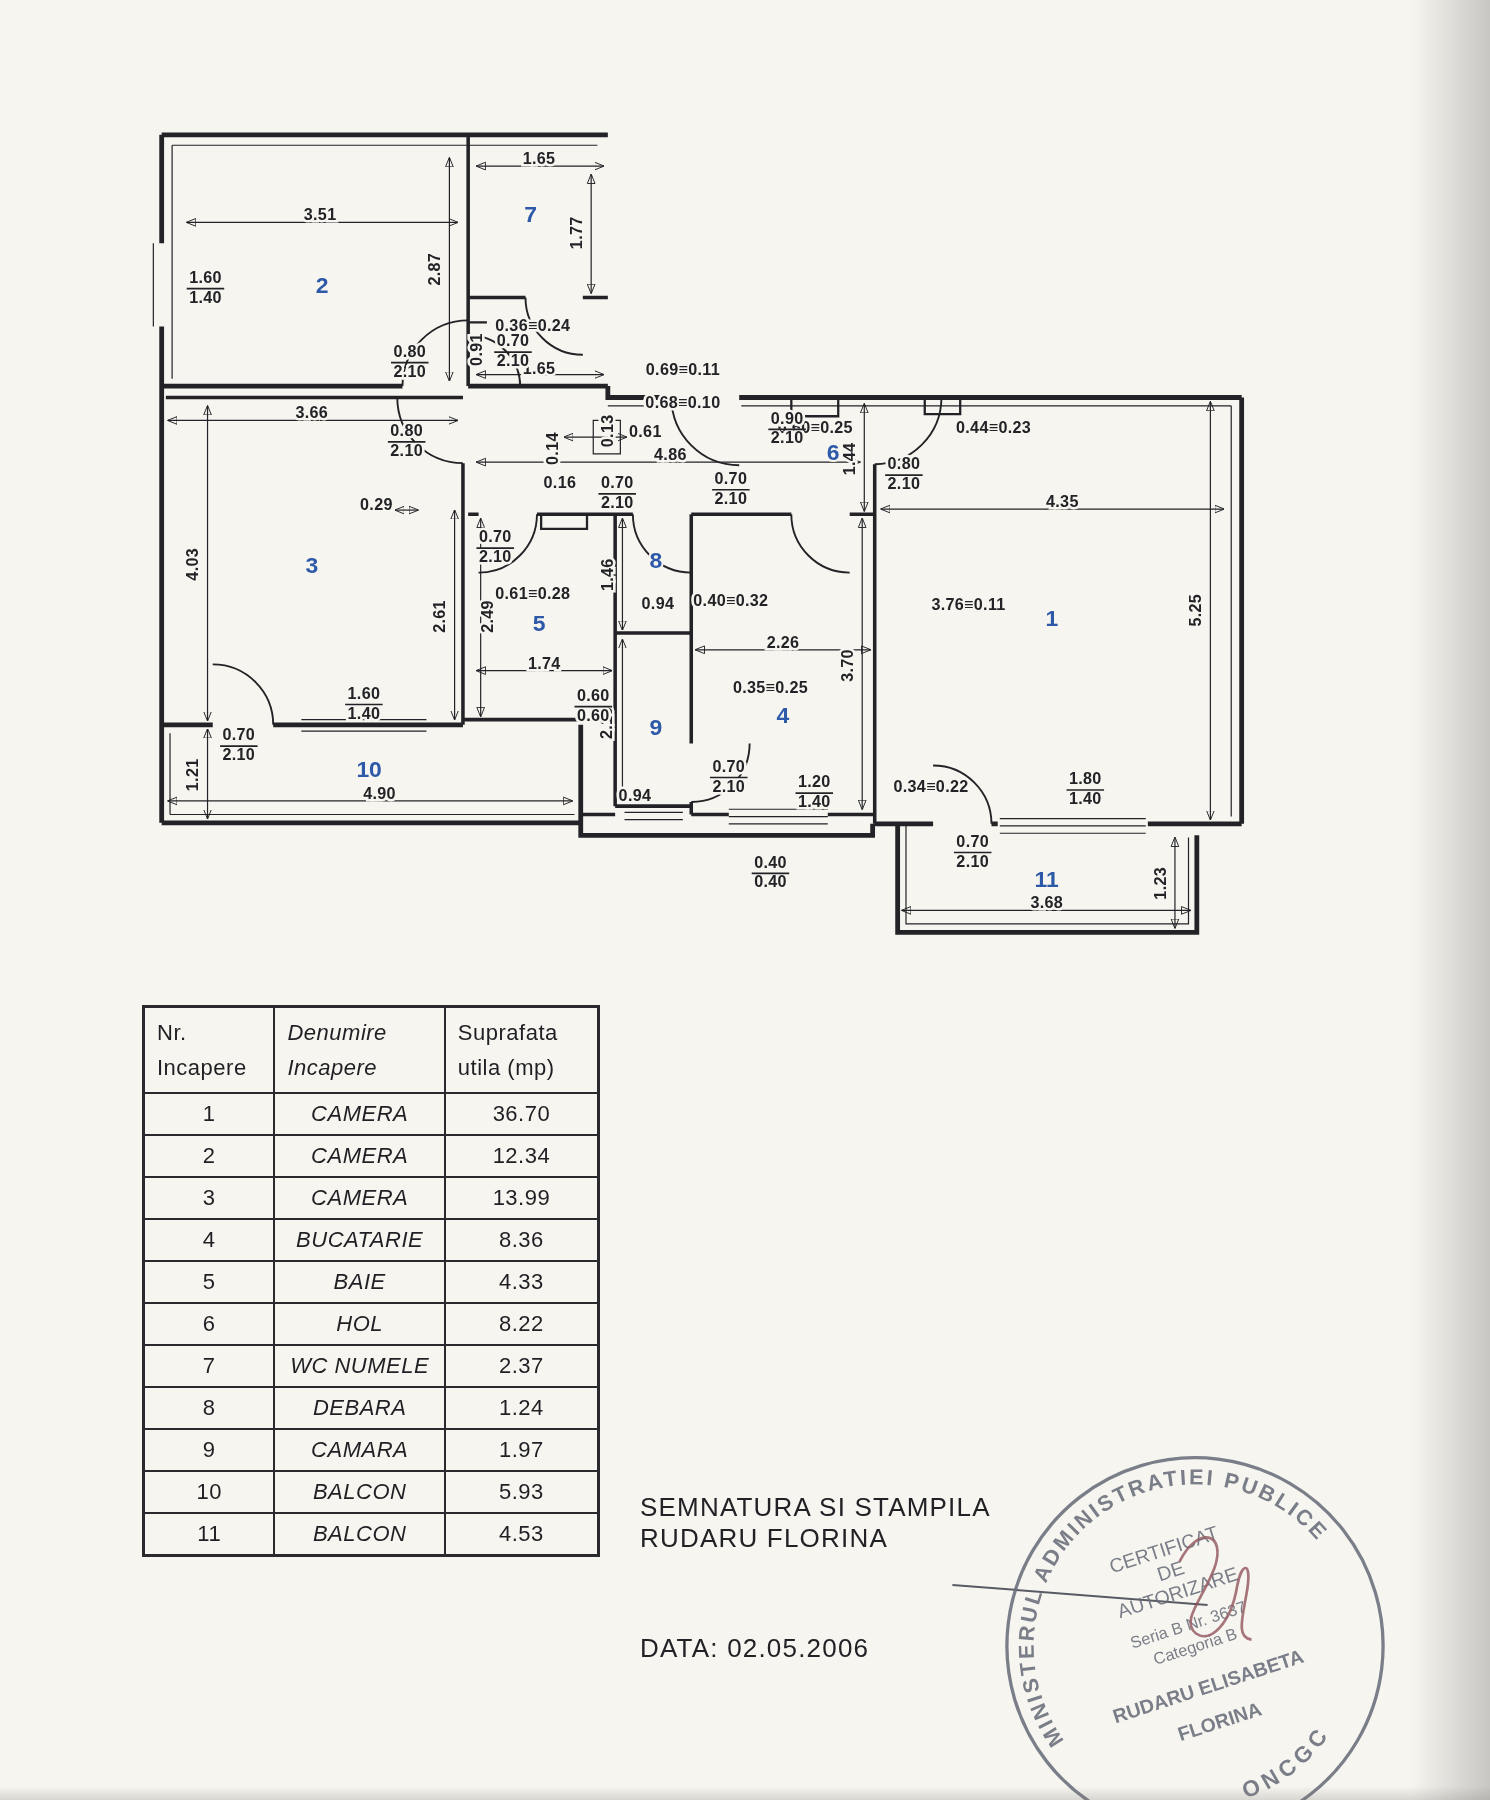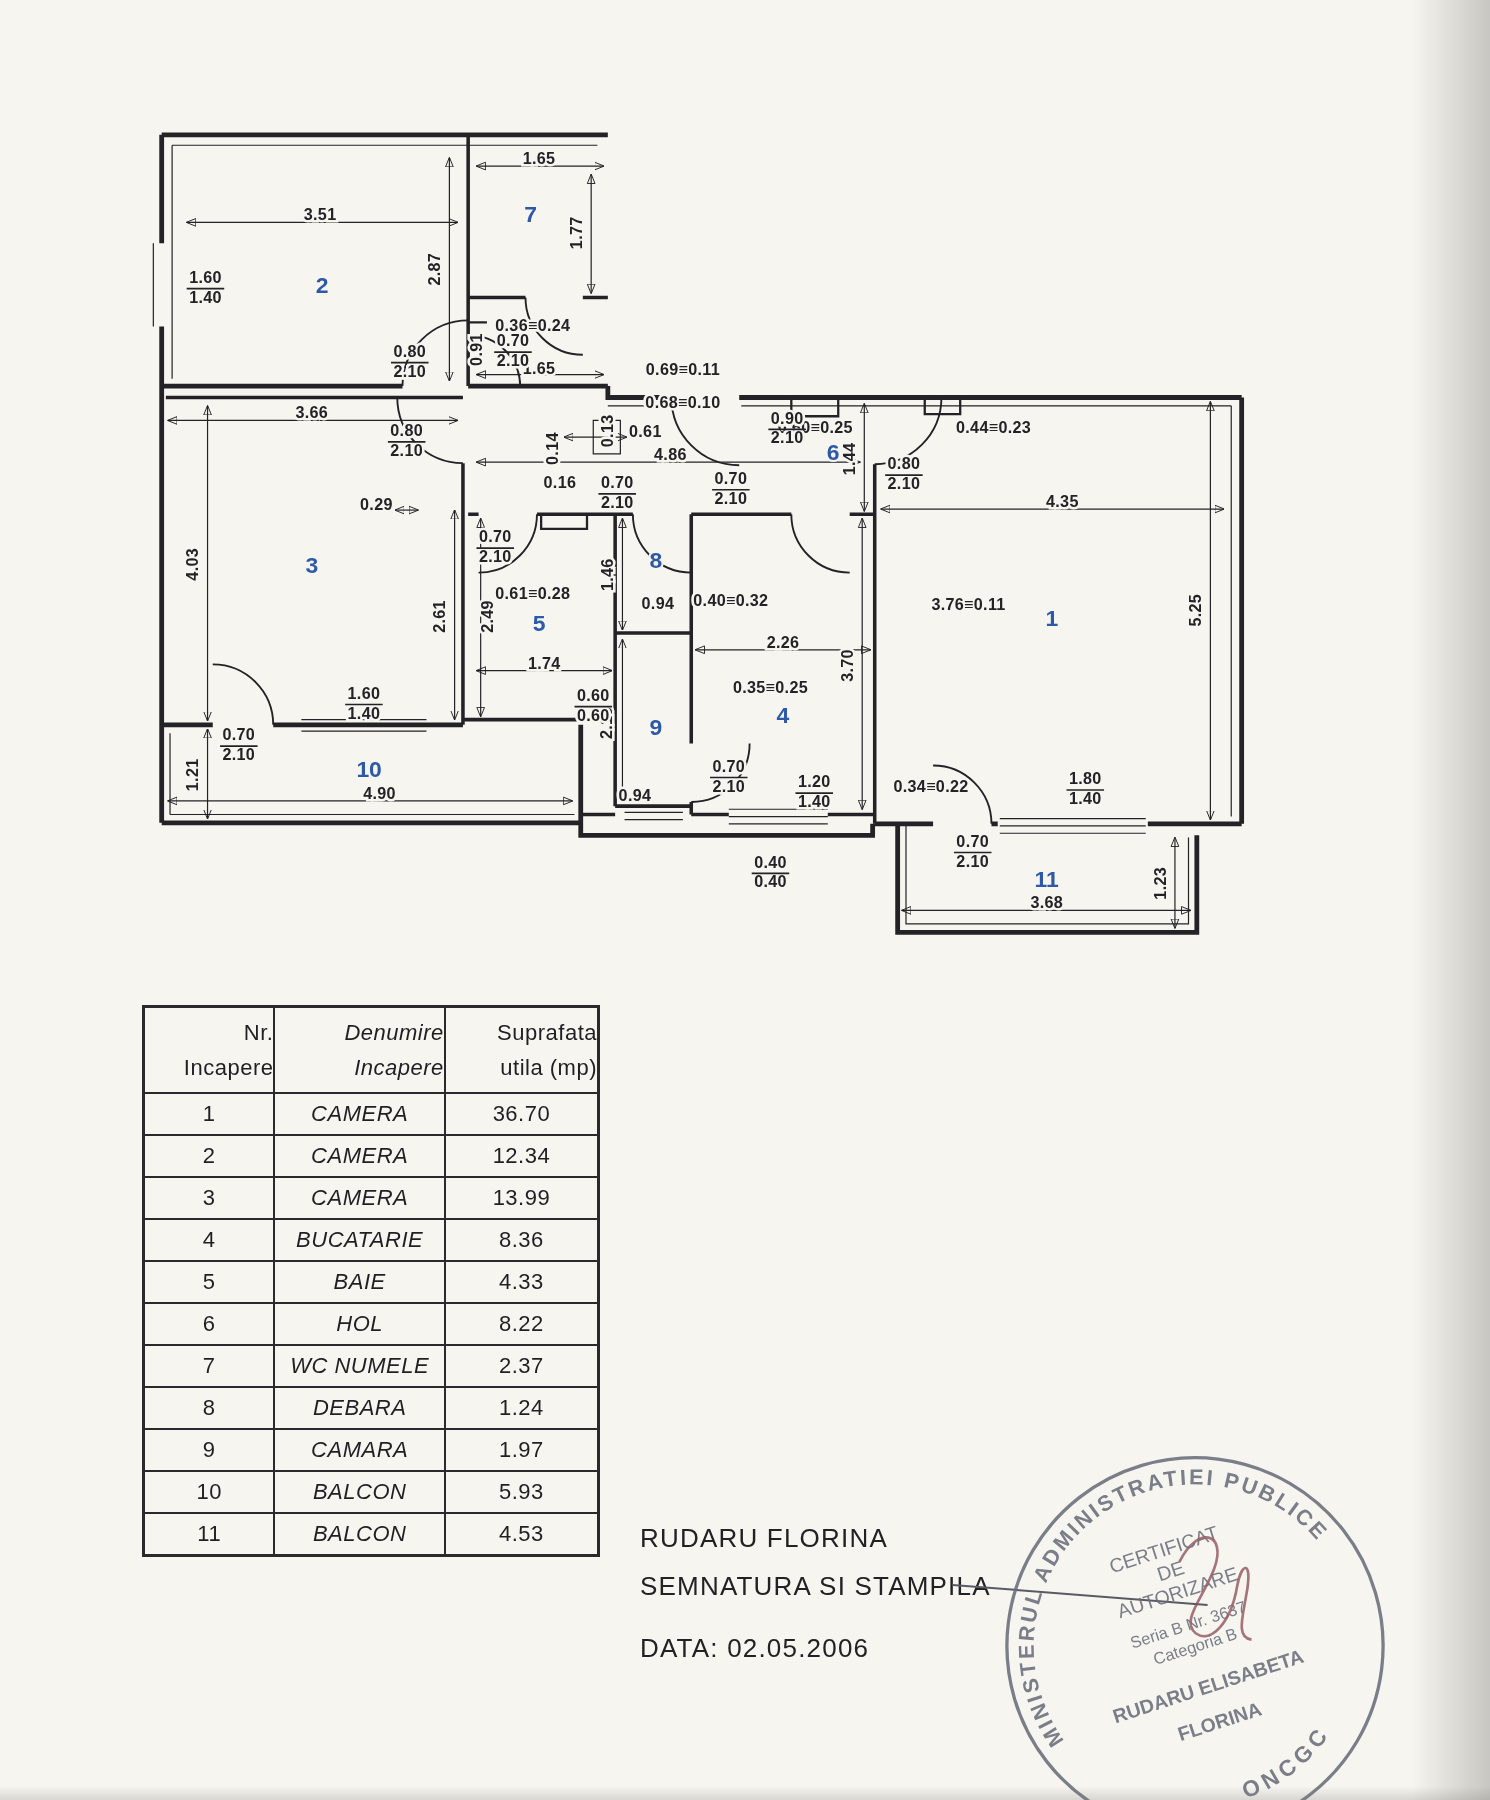--- a/index.html
+++ b/index.html
@@ -20,21 +20,21 @@
   .arc{stroke-width:1.8;}
   .dl{stroke-width:1.15;}
   .dimtxt{font-size:15.5px;fill:#232327;font-weight:bold;letter-spacing:.3px;
           paint-order:stroke;stroke:#f6f5f0;stroke-width:5px;}
   .fracline{stroke:#232327;stroke-width:1.6;}
   .roomtxt{font-size:22px;font-weight:bold;paint-order:stroke;stroke:#f6f5f0;stroke-width:4px;}
   
   #room-table{position:absolute;left:142px;top:1005px;width:458px;border-collapse:collapse;
      font-size:22px;color:#1f1f24;letter-spacing:.5px;}
   #room-table th,#room-table td{border:2.4px solid #2a2a2e;text-align:center;padding:0;height:40px;}
-  #room-table thead th{height:84px;font-weight:normal;text-align:right;padding-left:12px;line-height:1.6;}
+  #room-table thead th{height:84px;font-weight:normal;text-align:left;padding-left:12px;line-height:1.6;}
   #room-table .num{width:128px;}
   #room-table .nam{width:174px;font-style:italic;}
   #room-table .are{width:156px;margin-left:16px;}
   #room-table{border:3px solid #2a2a2e;}
   
   .ftline{position:absolute;left:640px;font-size:26px;letter-spacing:1.2px;color:#222226;white-space:nowrap;}
   
   #stamp{position:absolute;left:955px;top:1430px;width:480px;height:370px;opacity:.88;}
   #sig-line{position:absolute;left:952px;top:1594px;width:256px;border-top:2.2px solid #585a64;
             transform:rotate(4.5deg);}
@@ -298,21 +298,21 @@
         </tr>
         <tr>
           <td class="num">11</td>
           <td class="nam">BALCON</td>
           <td class="are">4.53</td>
         </tr>
       </tbody>
   </table>
 
   <div class="ftline" style="top:1523px">RUDARU FLORINA</div>
-  <div class="ftline" style="top:1571px">SEMNATURA SI STAMPILA</div>
+  <div class="ftline" style="top:1492px">SEMNATURA SI STAMPILA</div>
   <div class="ftline" style="top:1633px">DATA: 02.05.2006</div>
   <div id="sig-line"></div>
 
   <svg id="stamp" viewBox="0 0 460 360" xmlns="http://www.w3.org/2000/svg">
     <g transform="rotate(-38 230 210)" fill="#6a6e7a">
       <circle cx="230" cy="210" r="183" fill="none" stroke="#6a6e7a" stroke-width="3.2"></circle>
       <path id="ringTop" d="M73,210 A157,157 0 1 1 387,210" fill="none"></path>
       <path id="ringBot" d="M94,288 A157,157 0 0 0 366,288" fill="none"></path>
       <text font-size="21" font-weight="bold" letter-spacing="2.5">
         <textPath href="#ringTop" startOffset="50%" text-anchor="middle">MINISTERUL ADMINISTRATIEI PUBLICE</textPath>

